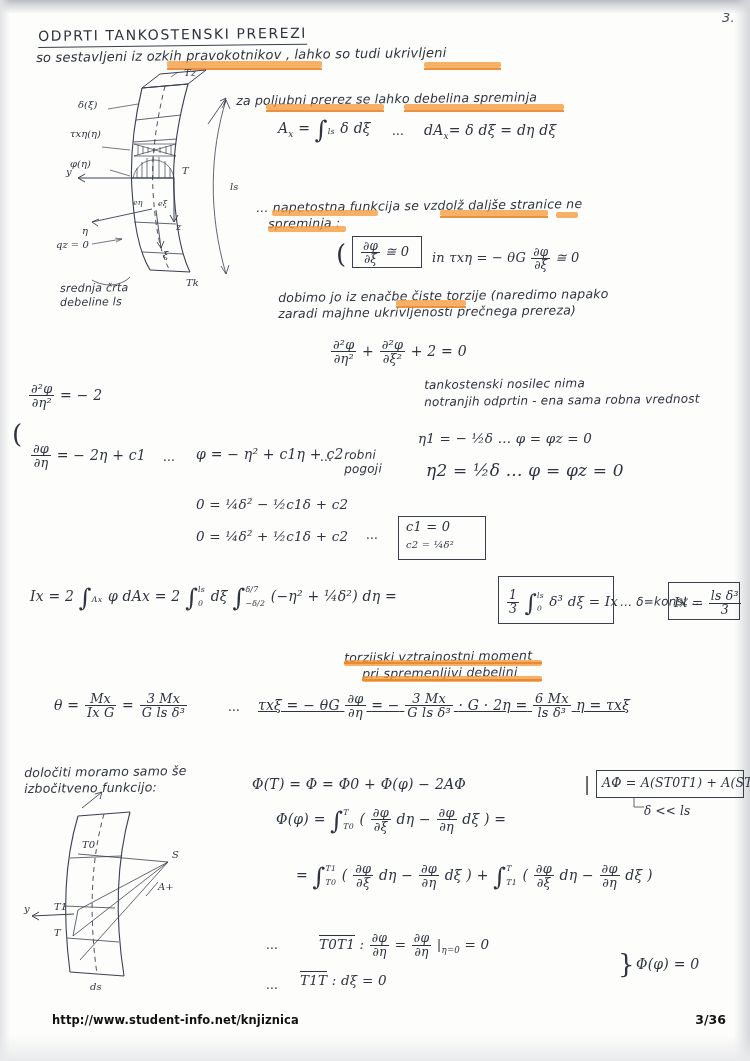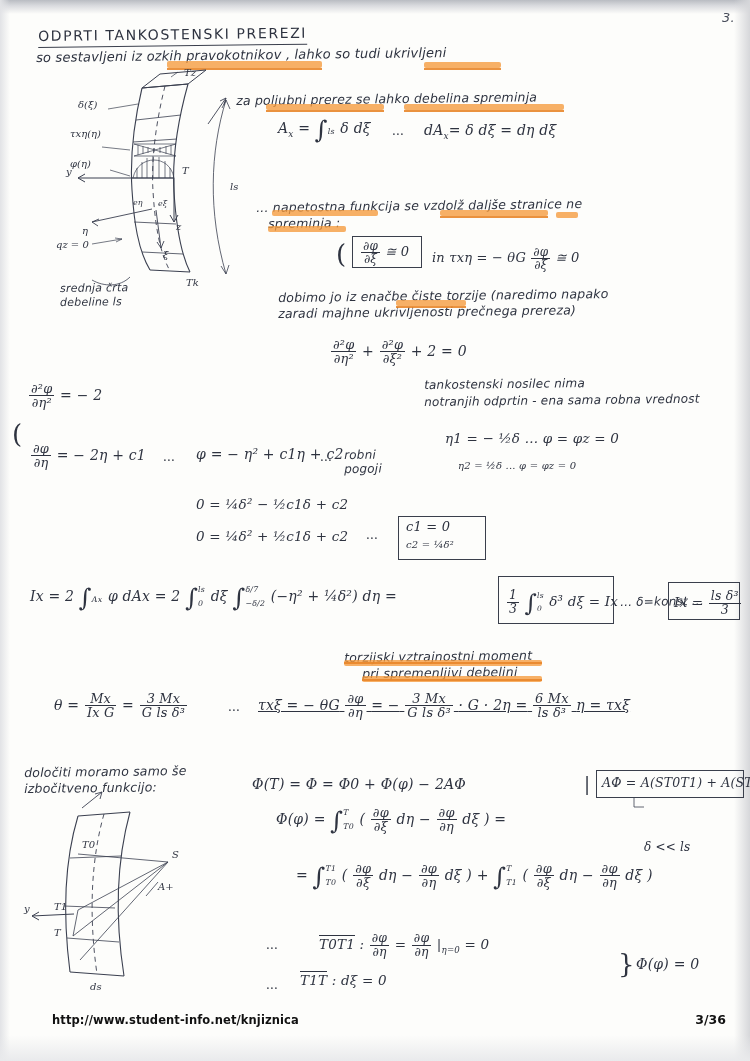--- a/index.html
+++ b/index.html
@@ -325,22 +325,22 @@
   <div class="ink math" style="left:30px; top:442px; font-size:14px;">
     <span class="frac"><span class="num">∂φ</span><span class="den">∂η</span></span>
     <span>= − 2η + c1</span>
   </div>
   <div class="ink math" style="left:163px; top:450px; font-size:12px; font-style:normal;">...</div>
   <div class="ink math" style="left:196px; top:446px; font-size:14px;">φ = − η² + c1η + c2</div>
 
   <div class="ink math" style="left:320px; top:450px; font-size:12px; font-style:normal;">...</div>
   <div class="ink hand" style="left:344px; top:448px; font-size:12px;">robni</div>
   <div class="ink hand" style="left:344px; top:462px; font-size:12px;">pogoji</div>
-  <div class="ink math" style="left:445px; top:430px; font-size:13.5px;">η1 = − ½δ  ...   φ = φz = 0</div>
-  <div class="ink math" style="left:458px; top:460px; font-size:10px;">η2 = ½δ ...   φ = φz = 0</div>
+  <div class="ink math" style="left:418px; top:430px; font-size:13.5px;">η1 = − ½δ  ...   φ = φz = 0</div>
+  <div class="ink math" style="left:426px; top:460px; font-size:17px;">η2 = ½δ ...   φ = φz = 0</div>
 
   <div class="ink math" style="left:196px; top:496px; font-size:13.5px;">0 = ¼δ² − ½c1δ + c2</div>
   <div class="ink math" style="left:196px; top:528px; font-size:13.5px;">0 = ¼δ² + ½c1δ + c2</div>
   <div class="ink math" style="left:366px; top:528px; font-size:12px; font-style:normal;">...</div>
 
   <div class="boxed" style="left:398px; top:516px; width:88px; height:44px;"></div>
   <div class="ink math" style="left:406px; top:519px; font-size:13px;">c1 = 0</div>
   <div class="ink math" style="left:406px; top:539px; font-size:10px;">c2 = ¼δ²</div>
 
   <div class="ink math" style="left:30px; top:586px; font-size:14px;">
@@ -440,21 +440,21 @@
   <div class="ink math" style="left:300px; top:972px; font-size:13.5px;">
     <span class="ovl">T1T</span>
     <span>:   dξ = 0</span>
   </div>
   <div class="ink math" style="left:618px; top:948px; font-size:26px; font-style:normal;">}</div>
   <div class="ink math" style="left:636px; top:956px; font-size:14px;">Φ(φ) = 0</div>
 
   <div class="ink math" style="left:584px; top:772px; font-size:18px; font-style:normal;">|</div>
   <div class="boxed" style="left:596px; top:770px; width:148px; height:28px;"></div>
   <div class="ink math" style="left:602px; top:775px; font-size:12.5px;">AΦ = A(ST0T1) + A(ST1T)</div>
-  <div class="ink math" style="left:644px; top:804px; font-size:12px;margin-top:36px;">δ &lt;&lt; ls</div>
+  <div class="ink math" style="left:644px; top:804px; font-size:12px;">δ &lt;&lt; ls</div>
   <svg class="fig" style="left:630px; top:796px;" width="30" height="16" viewBox="0 0 30 16">
     <path d="M4 1 L4 11 L14 11" fill="none" stroke="#3b4050" stroke-width="0.8"></path>
   </svg>
 
   <svg class="fig" style="left:18px; top:810px;" width="230" height="200" viewBox="0 0 230 200">
     <path d="M60 6 C48 46, 44 100, 52 162" fill="none" stroke="#3b4050" stroke-width="1.1"></path>
     <path d="M112 2 C100 46, 96 102, 106 166" fill="none" stroke="#3b4050" stroke-width="1.1"></path>
     <path d="M86 4 C74 46, 70 101, 79 164" fill="none" stroke="#3b4050" stroke-width="0.9" stroke-dasharray="5 4"></path>
     <line x1="60" y1="6" x2="112" y2="2" stroke="#3b4050" stroke-width="1.1"></line>
     <line x1="52" y1="162" x2="106" y2="166" stroke="#3b4050" stroke-width="1.1"></line>

